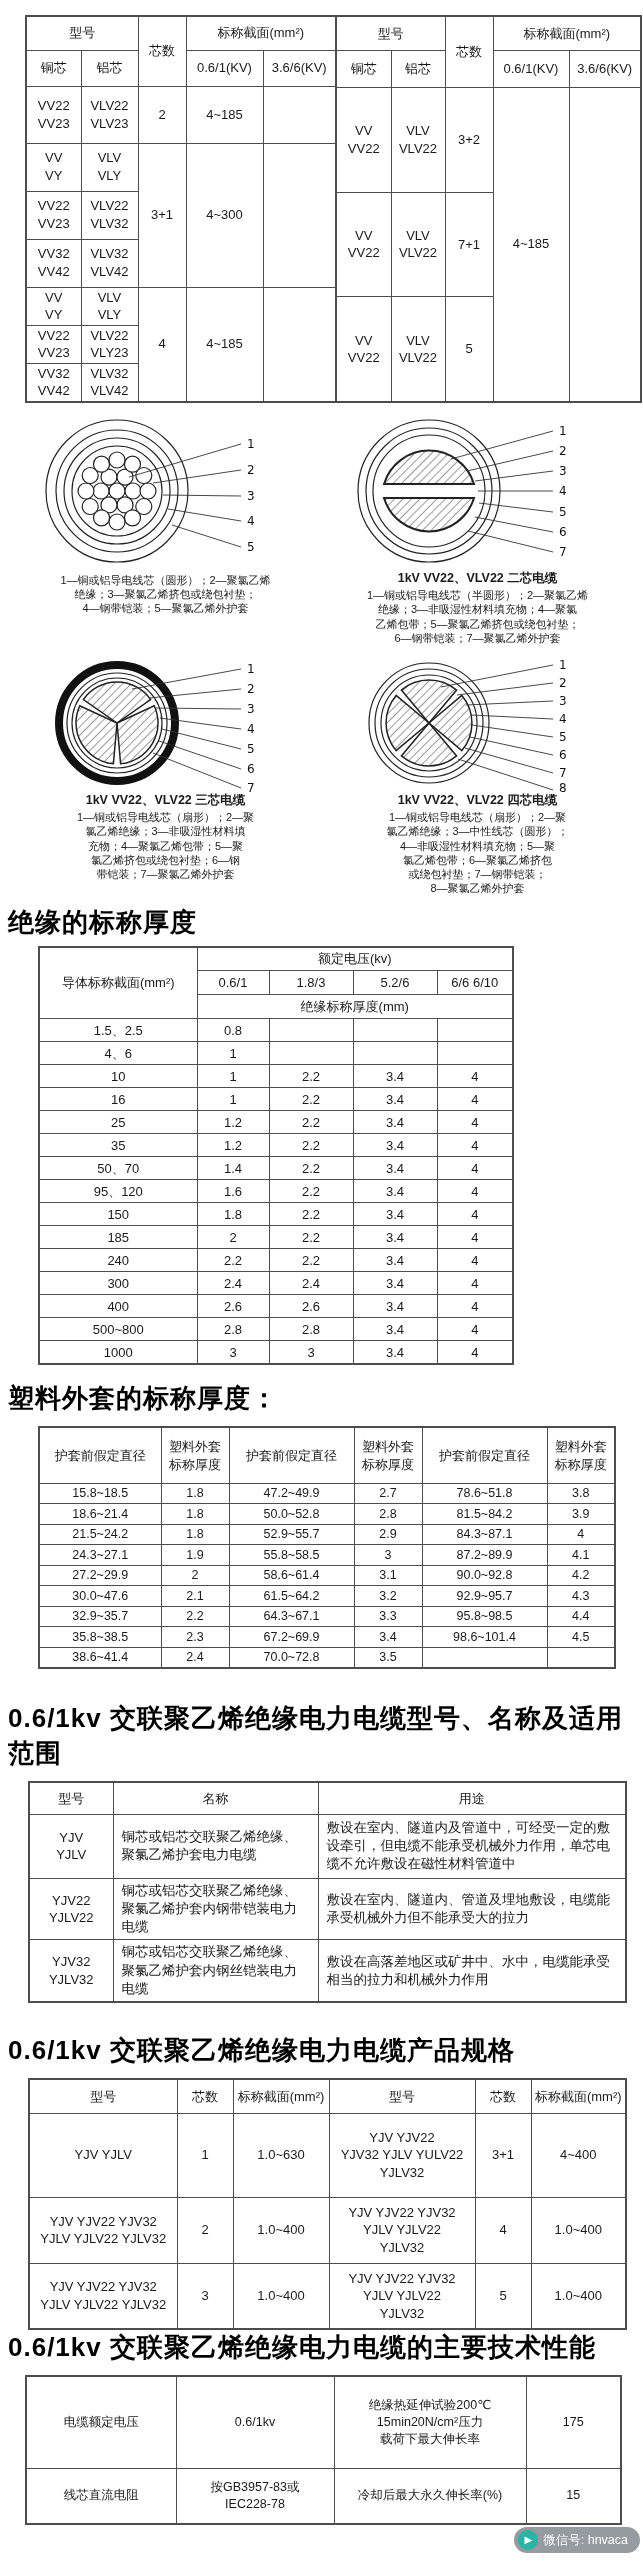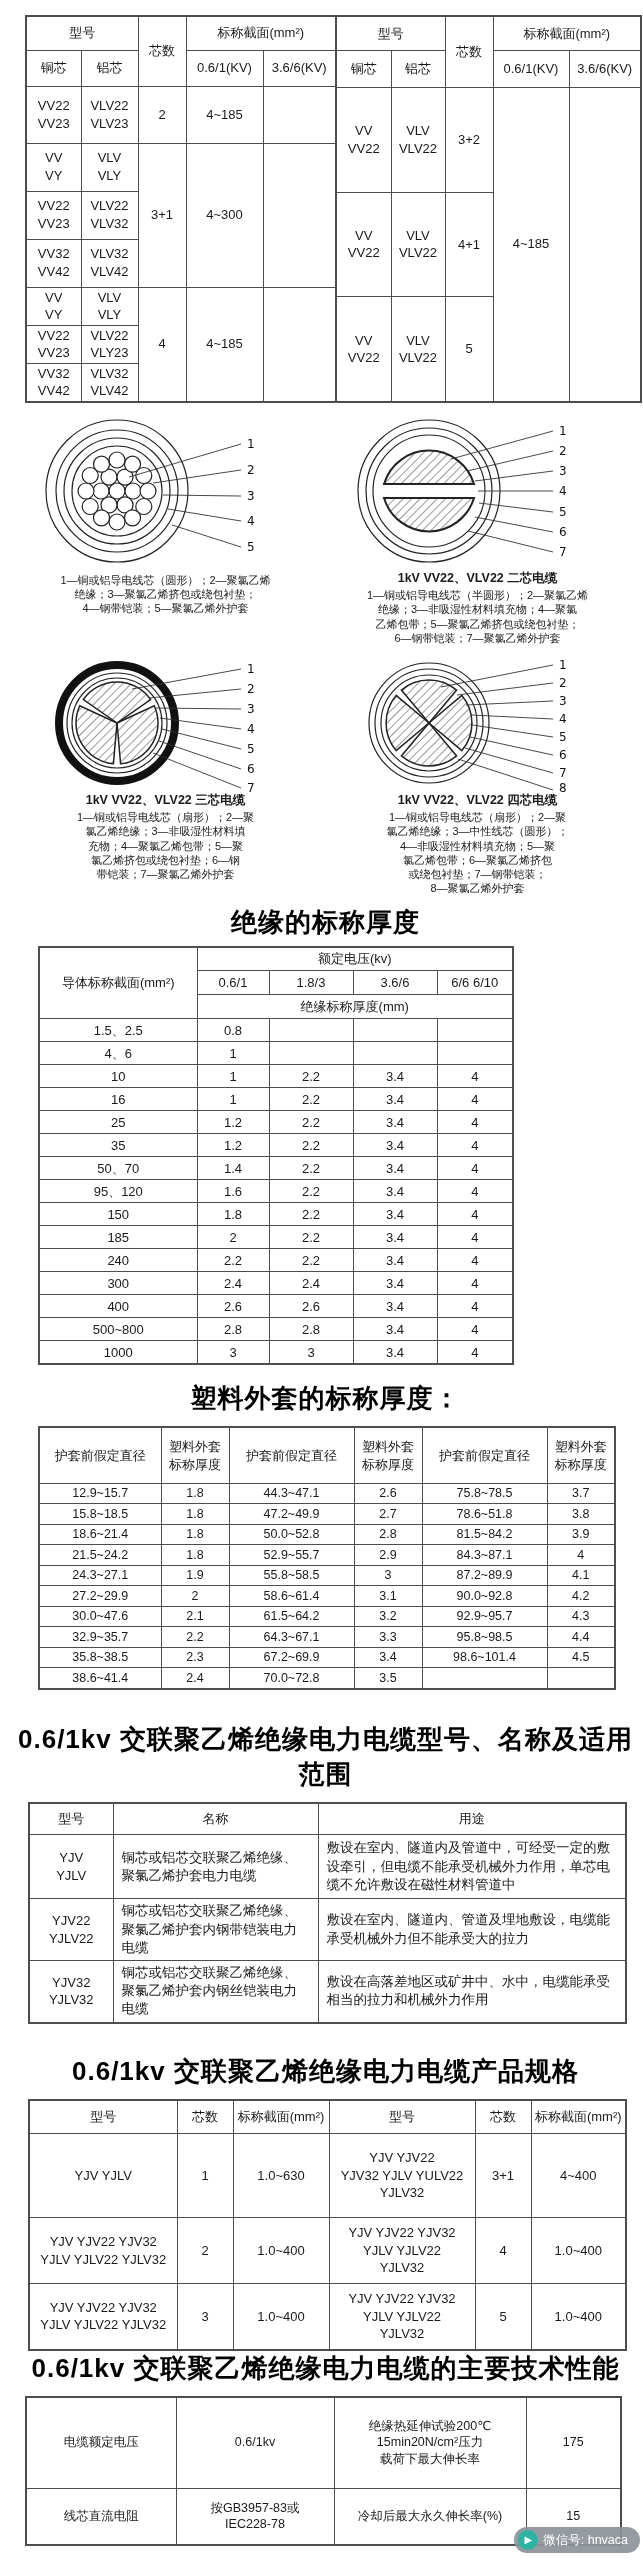--- a/index.html
+++ b/index.html
@@ -6,21 +6,21 @@
   body{
     width:643px;height:2561px;background:#fff;position:relative;overflow:hidden;
     font-family:"Liberation Sans","DejaVu Sans",sans-serif;color:#1a1a1a;
   }
   .grid{border-collapse:collapse;table-layout:fixed;}
   .grid td,.grid th{
     border:1px solid #4d4d4d;text-align:center;vertical-align:middle;
     font-weight:normal;font-size:13px;padding:1px 3px;white-space:pre-line;line-height:1.35;
   }
   .grid{border:2px solid #4d4d4d;}
-  .sec-title{font-size:26px;font-weight:bold;color:#000;margin:0 0 0 8px;letter-spacing:1px;text-align:center;}
+  .sec-title{font-size:26px;font-weight:bold;color:#000;margin:0 0 0 8px;letter-spacing:1px;}
   
   .t1wrap{display:flex;margin:15px 0 0 25px;}
   
   .diag-row{display:flex;justify-content:center;gap:14px;margin-top:8px;}
   .diag{width:298px;}
   .diag svg{display:block;margin:0 auto;}
   .diag-title{font-size:12.5px;font-weight:bold;text-align:center;white-space:pre-line;line-height:1.25;}
   .diag-cap{font-size:11px;text-align:center;white-space:pre-line;line-height:1.28;margin-top:2px;}
   .cs{fill:#fff;stroke:#222;stroke-width:1.2;}
   .cl{stroke:#333;stroke-width:0.9;}
@@ -153,21 +153,21 @@
 VLV22</td>
       <td>3+2</td>
       <td rowspan="3">4~185</td>
       <td rowspan="3"></td>
     </tr>
     <tr style="height:103px">
       <td>VV
 VV22</td>
       <td>VLV
 VLV22</td>
-      <td>4+1</td>
+      <td>7+1</td>
     </tr>
     <tr style="height:103px">
       <td>VV
 VV22</td>
       <td>VLV
 VLV22</td>
       <td>5</td>
     </tr>
   </tbody>
     </table>
@@ -364,21 +364,21 @@
       <col style="width:76px">
     </colgroup>
   <tbody>
       <tr style="height:24px">
     <th rowspan="3">导体标称截面(mm²)</th>
     <th colspan="4">额定电压(kv)</th>
   </tr>
   <tr style="height:24px">
     <th>0.6/1</th>
     <th>1.8/3</th>
-    <th>3.6/6</th>
+    <th>5.2/6</th>
     <th>6/6 6/10</th>
   </tr>
   <tr style="height:24px">
     <th colspan="4">绝缘标称厚度(mm)</th>
   </tr>
   </tbody>
     <tbody>
       <tr>
         <td>1.5、2.5</td>
         <td>0.8</td>
@@ -504,28 +504,20 @@
 标称厚度</th>
     <th>护套前假定直径</th>
     <th>塑料外套
 标称厚度</th>
     <th>护套前假定直径</th>
     <th>塑料外套
 标称厚度</th>
   </tr>
   </tbody>
     <tbody>
-      <tr>
-        <td>12.9~15.7</td>
-        <td>1.8</td>
-        <td>44.3~47.1</td>
-        <td>2.6</td>
-        <td>75.8~78.5</td>
-        <td>3.7</td>
-      </tr>
       <tr>
         <td>15.8~18.5</td>
         <td>1.8</td>
         <td>47.2~49.9</td>
         <td>2.7</td>
         <td>78.6~51.8</td>
         <td>3.8</td>
       </tr>
       <tr>
         <td>18.6~21.4</td>

